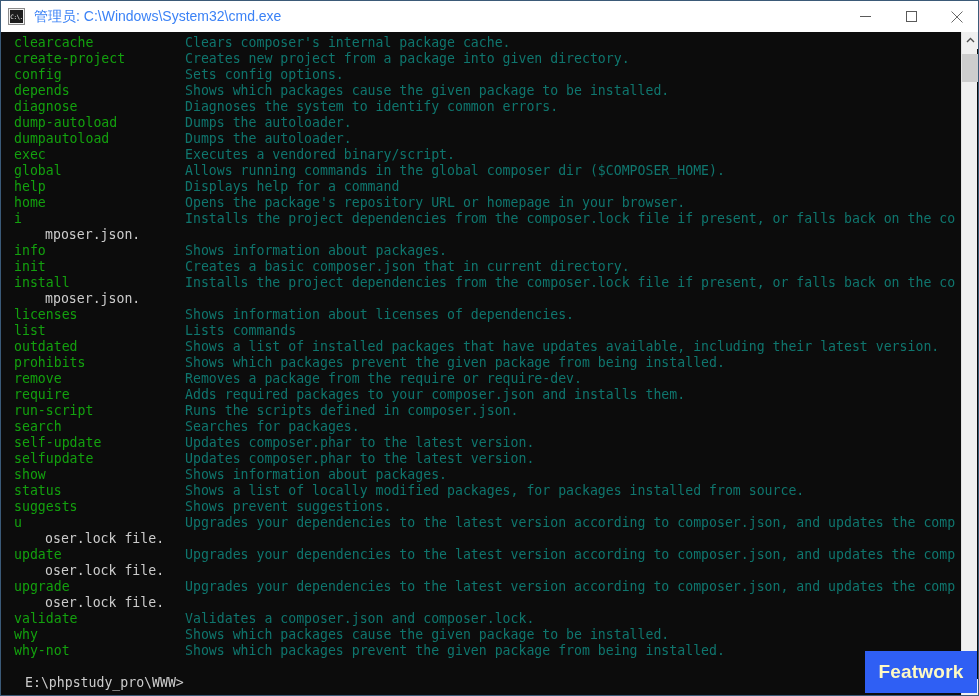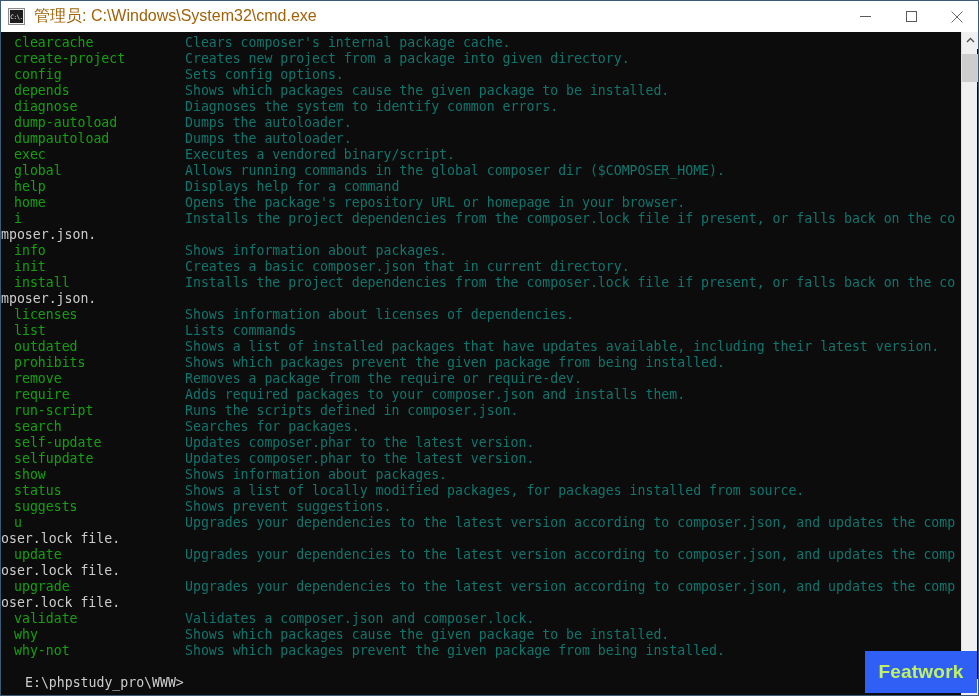--- a/index.html
+++ b/index.html
@@ -53,22 +53,22 @@
     color: #e8e8e8;
     font-size: 6px;
     line-height: 13px;
     letter-spacing: -0.5px;
     text-align: center;
     font-family: "DejaVu Sans Mono", "Liberation Mono", monospace;
     overflow: hidden;
   }
   #title-text {
     font-family: "Liberation Sans", "DejaVu Sans", sans-serif;
-    font-size: 16px;
-    color: #a16207;
+    font-size: 14px;
+    color: #3b82f6;
     white-space: nowrap;
     flex: 1 1 auto;
   }
   .win-btn {
     width: 46px;
     height: 31px;
     display: flex;
     align-items: center;
     justify-content: center;
     flex: 0 0 auto;
@@ -109,20 +109,21 @@
     position: absolute;
     left: 184px;
     top: 0;
     color: #0f766e;
   }
   .wrap {
     position: absolute;
     left: 0;
     top: 0;
     color: #cccccc;
+    padding-left: 44px;
   }
   .prompt {
     position: absolute;
     left: 0;
     top: 0;
     color: #cccccc;
     padding-left: 24px;
   }
 
   
@@ -155,21 +156,21 @@
   #sb-down { position: absolute; left: 0; bottom: 0; }
 
   
   #featwork {
     position: absolute;
     left: 864px;
     top: 650px;
     width: 112px;
     height: 42px;
     background: #2f5ff4;
-    color: #bef264;
+    color: #fef9c3;
     font-family: "Liberation Sans", "DejaVu Sans", sans-serif;
     font-size: 19px;
     font-weight: bold;
     display: flex;
     align-items: center;
     justify-content: center;
     letter-spacing: 0.2px;
   }
 </style>
 </head>

